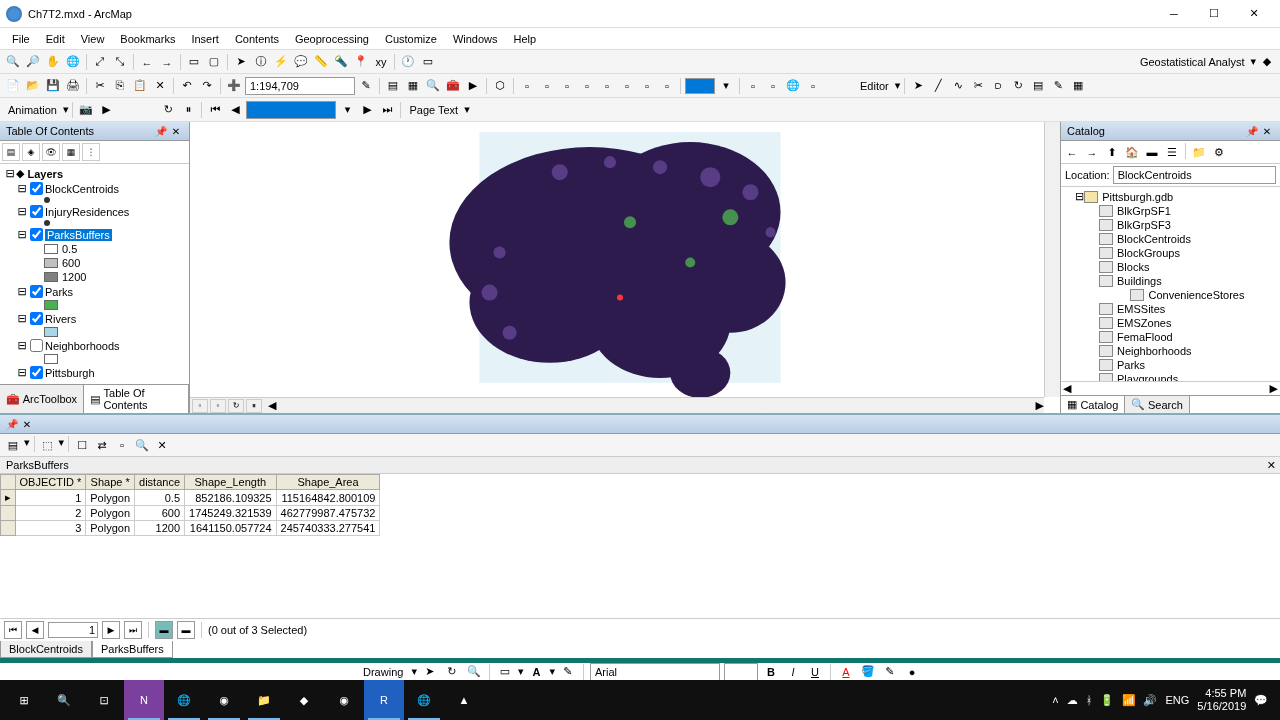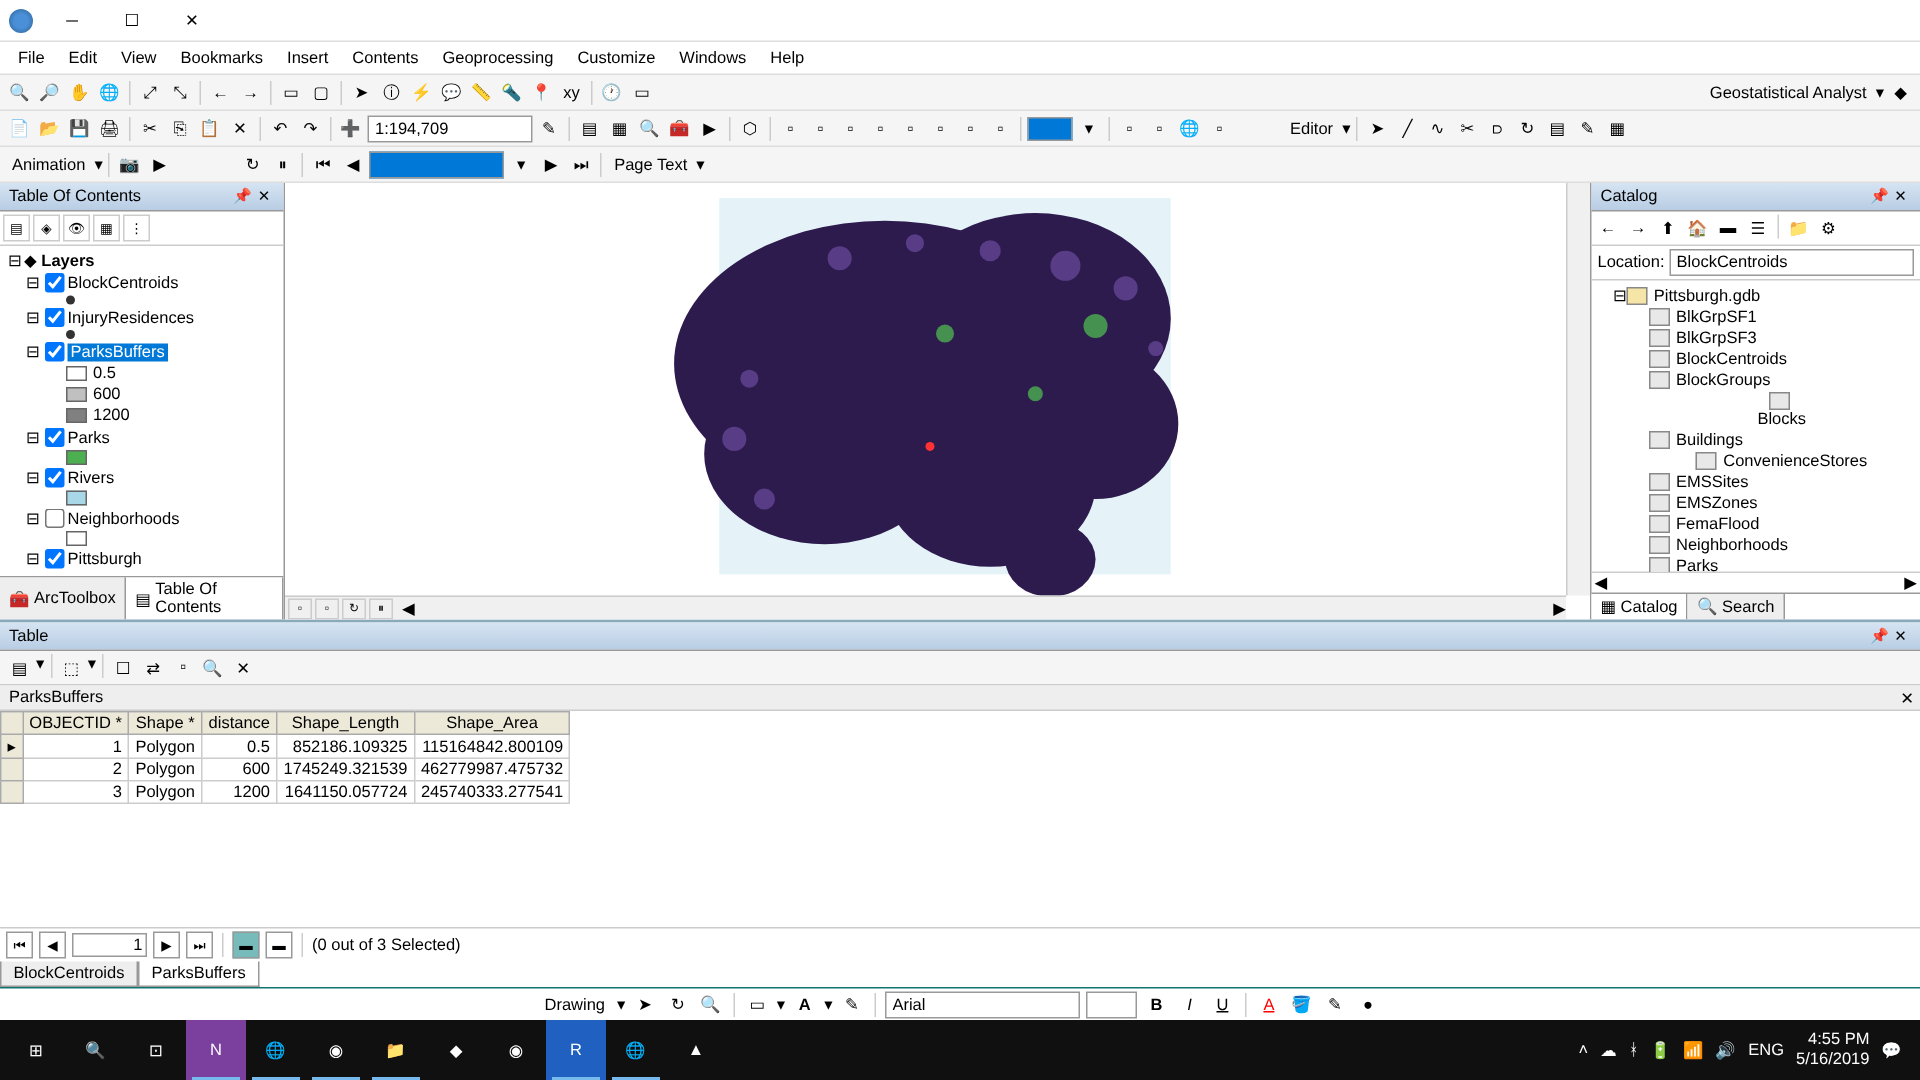--- a/index.html
+++ b/index.html
@@ -73,38 +73,39 @@
 .data-table .rowsel { width: 12px; background: #ece9d8; border: 1px solid #aaa; }
 .table-bottom { flex:1; background:#fff;}
 .table-nav { display: flex; align-items: center; padding: 2px 4px; border-top: 1px solid #ccc; gap: 4px; }
 .table-nav .nbtn { width: 18px; height: 18px; border: 1px solid #999; cursor: pointer; display:flex;align-items:center;justify-content:center;font-size:9px;}
 .table-nav input { width: 50px; text-align: right; border: 1px solid #999; height: 16px; padding: 0 2px;}
 .table-tabs { display: flex; }
 .table-tab { padding: 2px 8px; border: 1px solid #999; border-top: none; cursor: pointer; background: #eee; }
 .table-tab.active { background: #fff; }
 
 
-.drawing-bar { height: 22px; display: flex; align-items: center; padding: 2px 4px; border-top: 1px solid #0f766e; gap: 4px; justify-content: center;}
+.drawing-bar { height: 22px; display: flex; align-items: center; padding: 2px 4px; border-top: 5px solid #0f766e; gap: 4px; justify-content: center;}
 .font-sel { width: 130px; height: 18px; border: 1px solid #999; padding: 0 4px; }
 .size-sel { width: 30px; height: 18px; border: 1px solid #999; padding: 0 16px; }
 
 
 .taskbar { height: 40px; background: #101010; display: flex; align-items: center; padding: 0 4px; }
 .taskbar .start { width: 40px; height: 40px; display: flex; align-items: center; justify-content: center; color: #fff; cursor: pointer; }
 .taskbar .task-icon { width: 40px; height: 40px; display: flex; align-items: center; justify-content: center; color: #fff; cursor: pointer; position: relative; }
 .taskbar .task-icon.active::after { content: ''; position: absolute; bottom: 0; left: 4px; right: 4px; height: 2px; background: #76b9ed; }
 .taskbar .spacer { flex: 1; }
 .taskbar .tray { display: flex; align-items: center; color: #fff; gap: 8px; padding: 0 8px; font-size: 10px; }
 .taskbar .clock { text-align: right; line-height: 1.2; }
 </style>
 </head>
 <body>
 
 <div class="titlebar">
   <div class="app-icon"></div>
+  <div class="title">Ch7T2.mxd - ArcMap</div>
   <div class="win-btn">─</div>
   <div class="win-btn">☐</div>
   <div class="win-btn">✕</div>
 </div>
 
 <div class="menubar">
   <div class="menu-item">File</div>
   <div class="menu-item">Edit</div>
   <div class="menu-item">View</div>
   <div class="menu-item">Bookmarks</div>
@@ -404,21 +405,21 @@
             <span>BlkGrpSF3</span>
           </div>
           <div class="cat-item" style="padding-left: 36px;">
             <span class="icon"></span>
             <span>BlockCentroids</span>
           </div>
           <div class="cat-item" style="padding-left: 36px;">
             <span class="icon"></span>
             <span>BlockGroups</span>
           </div>
-          <div class="cat-item" style="padding-left: 36px; flex-direction: column;">
+          <div class="cat-item" style="padding-left: 36px;">
             <span class="icon"></span>
             <span>Blocks</span>
           </div>
           <div class="cat-item" style="padding-left: 36px;">
             <span class="icon"></span>
             <span>Buildings</span>
           </div>
           <div class="cat-item" style="padding-left: 36px; justify-content: center;">
             <span class="icon"></span>
             <span>ConvenienceStores</span>
@@ -462,21 +463,20 @@
           <span>🔍</span>
           <span>Search</span>
         </div>
     </div>
   </div>
 
 </div>
 
 <div class="table-panel">
   <div class="panel-header">
-    <span class="title">Table</span>
     <span class="pin">📌</span>
     <span class="close">✕</span>
   </div>
   <div class="table-toolbar">
     <div class="tb-btn">▤</div>
     <span>▾</span>
     <div class="tb-sep"></div>
     <div class="tb-btn">⬚</div>
     <span>▾</span>
     <div class="tb-sep"></div>

